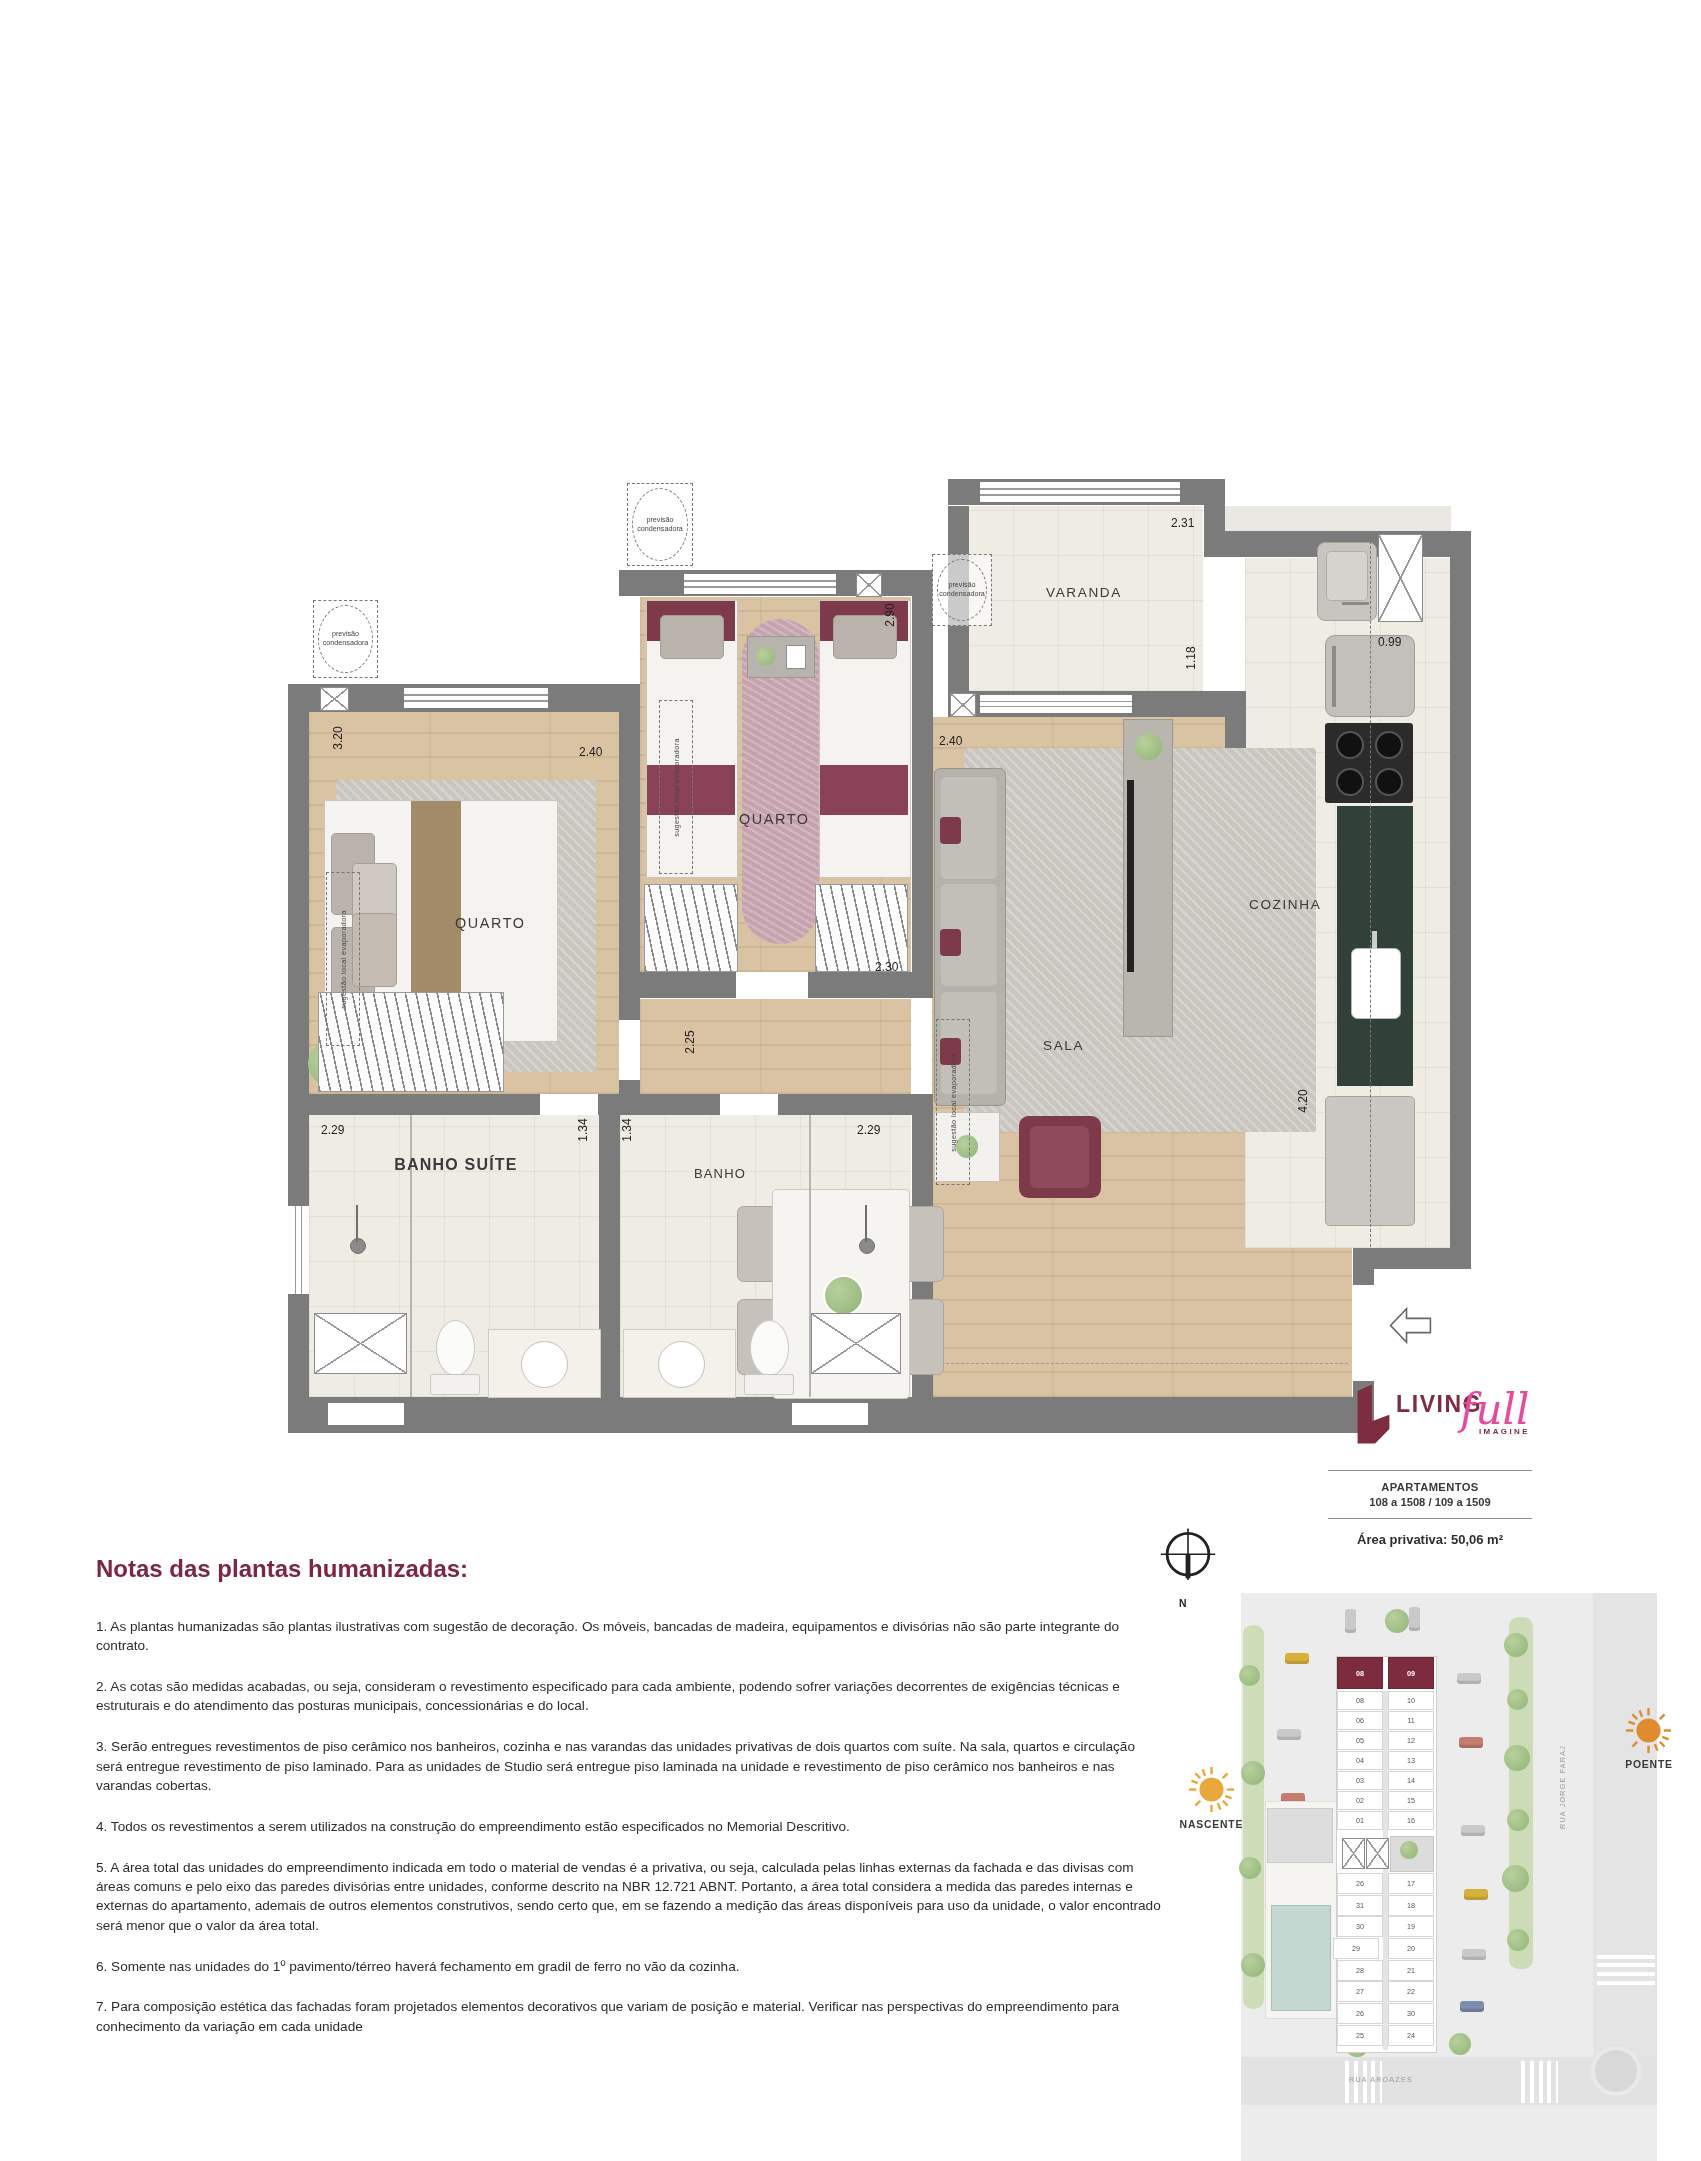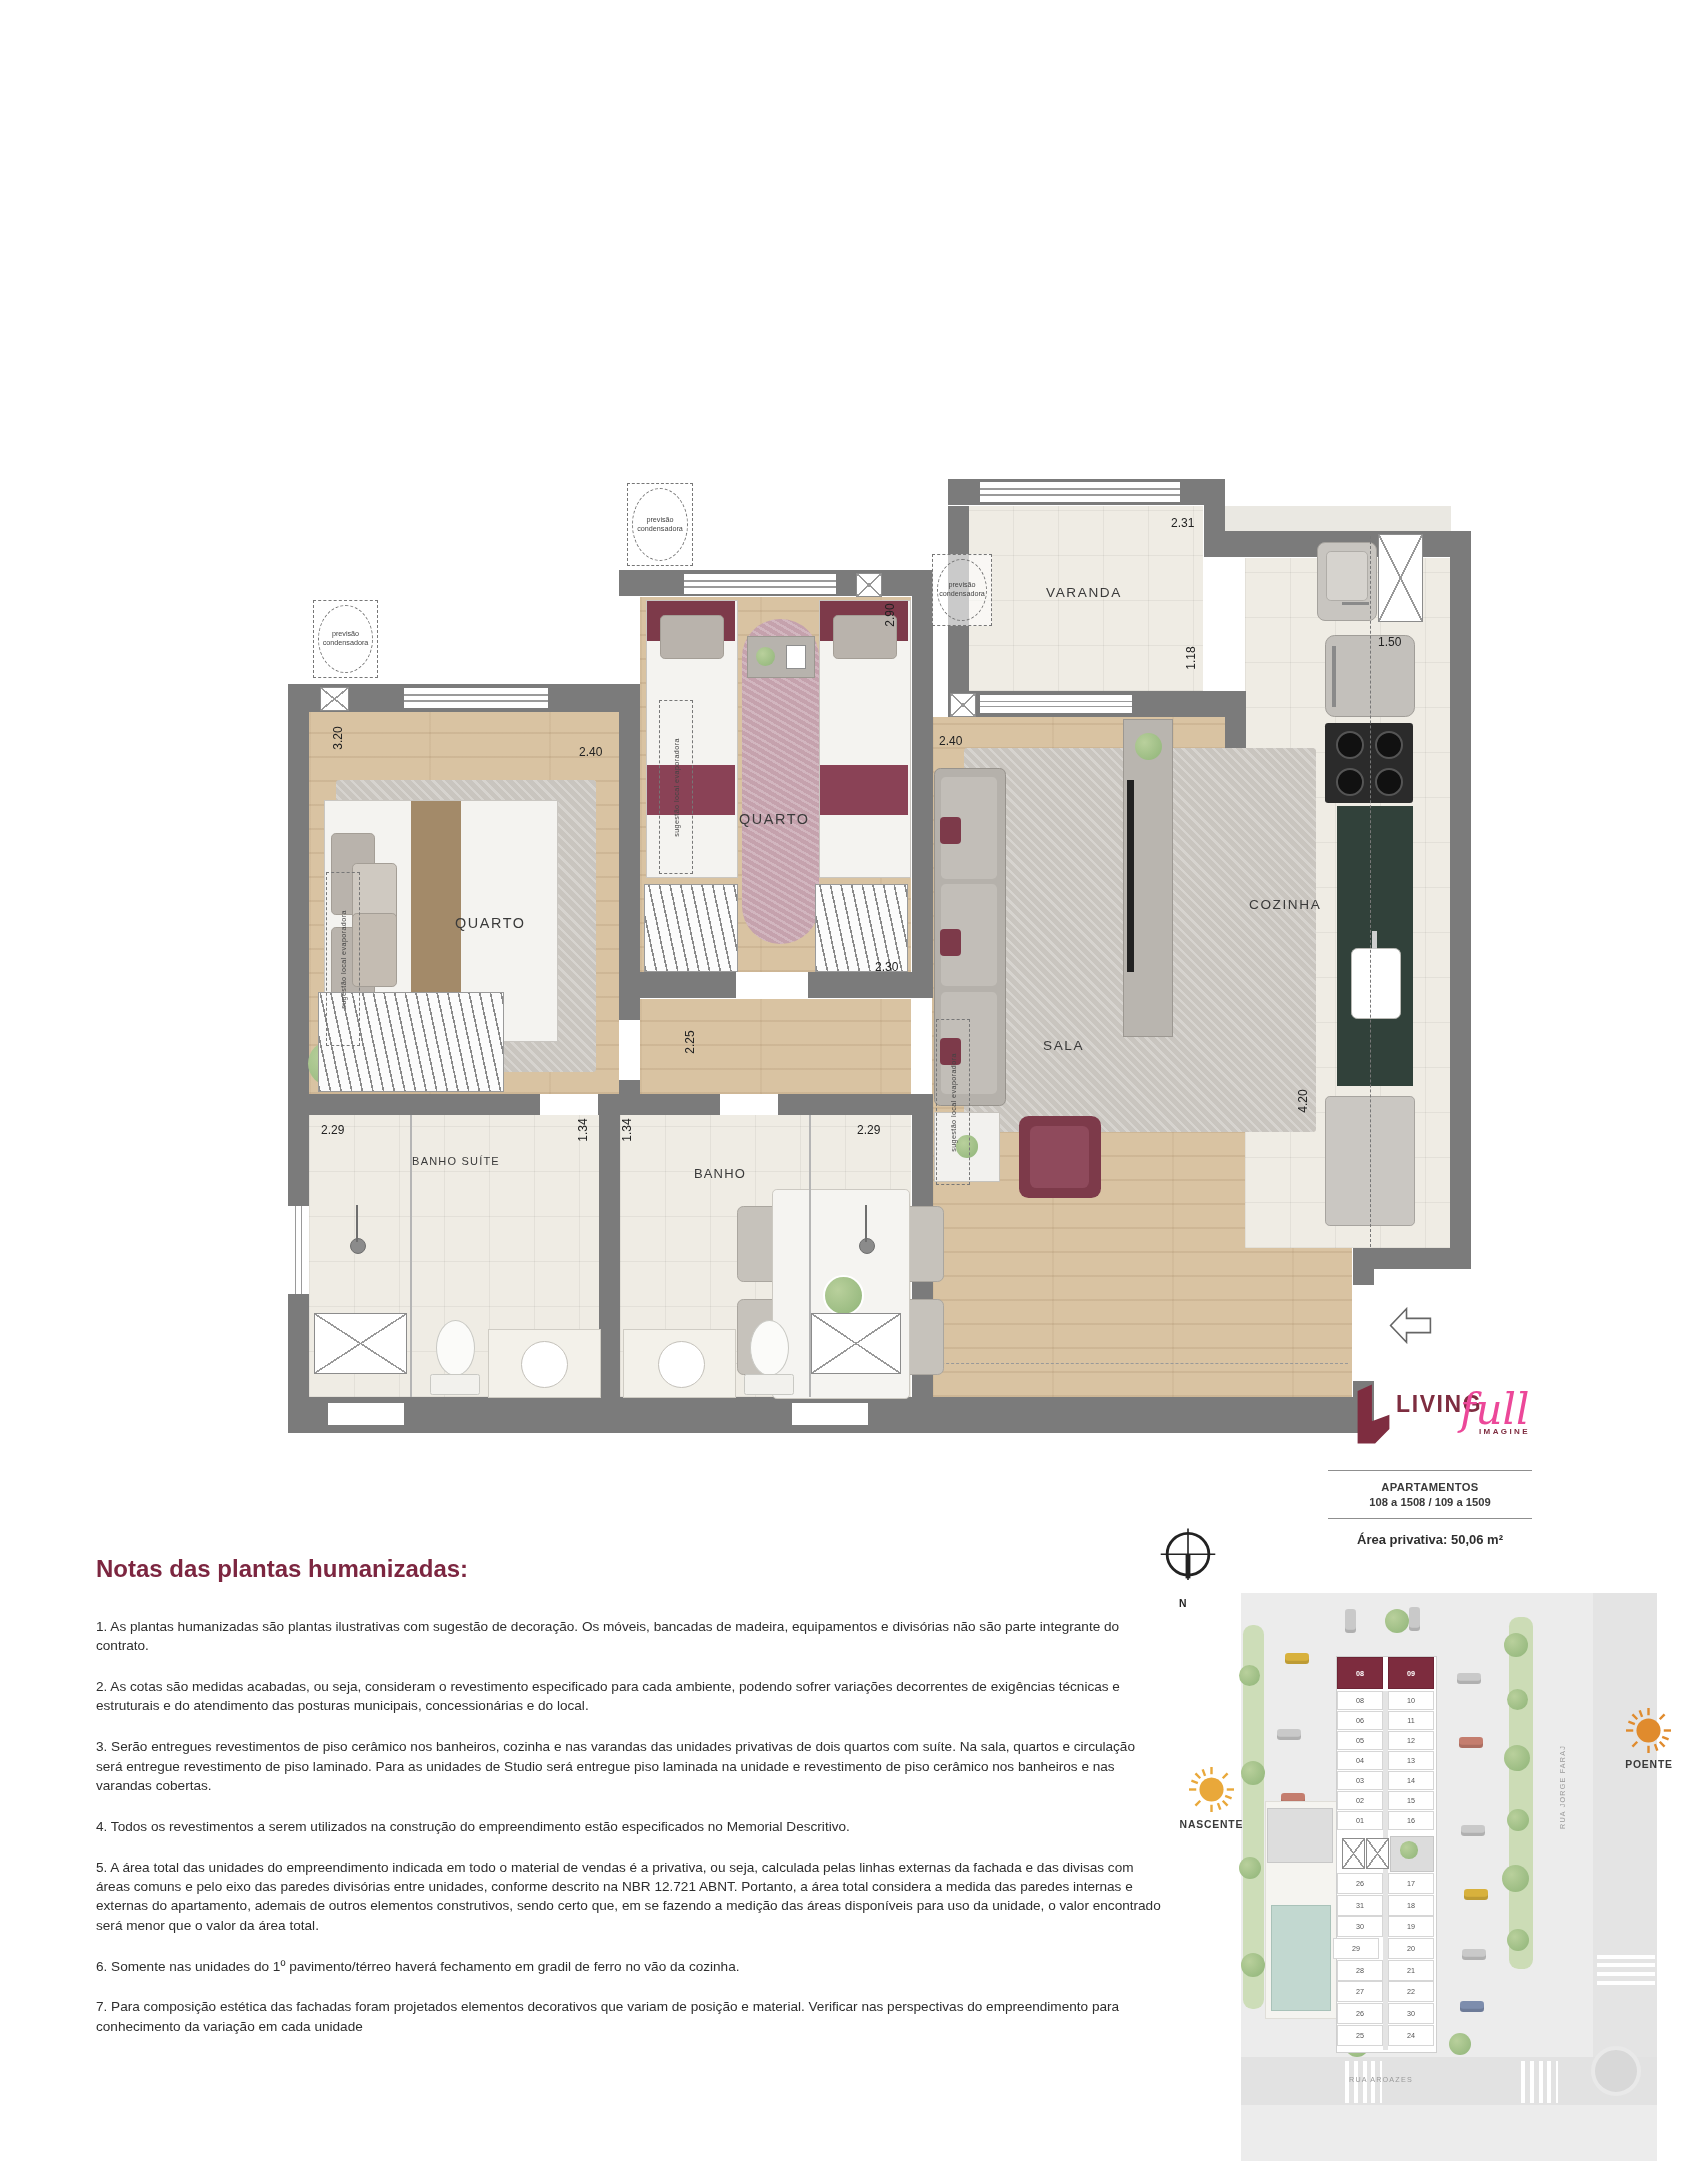--- a/index.html
+++ b/index.html
@@ -225,33 +225,33 @@
       <div class="a" style="left:11.2px;top:45px;width:24px;height:24px;border-radius:50%;border:2.4px solid #555;background:#111;"></div>
       <div class="a" style="left:50px;top:45px;width:24px;height:24px;border-radius:50%;border:2.4px solid #555;background:#111;"></div>
     </div>
     <div class="a" style="left:1053px;top:370px;width:76px;height:280px;background:#31413a;">
       <div class="a" style="left:13.6px;top:142px;width:48px;height:69px;background:#fff;border:1.6px solid #b9b9b4;border-radius:6.4px;"></div>
       <div class="a" style="left:35px;top:125px;width:4.8px;height:17.6px;background:#cfcfcf;"></div>
     </div>
     <div class="a" style="left:1041px;top:660px;width:88px;height:128px;background:#cac7c2;border:0.8px solid #a7a49f;border-radius:4.8px;"></div>
     <div class="dashv" style="left:1086px;top:100px;height:711px;"></div>
     <div class="lbl" style="left:965px;top:461px;font-size:13.6px;">COZINHA</div>
-    <div class="dim" style="left:1094px;top:199px;">1.50</div>
+    <div class="dim" style="left:1094px;top:199px;">0.99</div>
     <div class="vdim" style="left:1007px;top:658px;">4.20</div>
 
     <div class="glass" style="left:126px;top:679px;width:2.4px;height:282px;"></div>
     <div class="shead" style="left:66px;top:802px;width:14.4px;height:14.4px;"></div>
     <div class="a" style="left:72px;top:769px;width:2.4px;height:37px;background:#6e6e6e;"></div>
     <div class="xbox" style="left:30px;top:877px;width:91px;height:59px;"></div>
     <div class="toilet-bowl" style="left:152px;top:884px;width:37px;height:54px;"></div>
     <div class="toilet-tank" style="left:146px;top:938px;width:48px;height:19px;"></div>
     <div class="sinkc" style="left:204px;top:893px;width:111px;height:67px;">
       <div class="basin" style="left:32px;top:11.2px;width:45px;height:45px;"></div>
     </div>
-    <div class="lblc" style="left:104px;top:719px;width:136px;font-size:11px;">BANHO SUÍTE</div>
+    <div class="lblc" style="left:104px;top:719px;width:136px;font-size:16px;font-weight:bold;">BANHO SUÍTE</div>
     <div class="dim" style="left:37px;top:687px;">2.29</div>
     <div class="vdim" style="left:287px;top:687px;">1.34</div>
 
     <div class="glass" style="left:525px;top:679px;width:2.4px;height:282px;"></div>
     <div class="shead" style="left:575px;top:802px;width:14.4px;height:14.4px;"></div>
     <div class="a" style="left:581px;top:769px;width:2.4px;height:37px;background:#6e6e6e;"></div>
     <div class="xbox" style="left:527px;top:877px;width:88px;height:59px;"></div>
     <div class="sinkc" style="left:339px;top:893px;width:111px;height:67px;">
       <div class="basin" style="left:34px;top:11.2px;width:45px;height:45px;"></div>
     </div>

